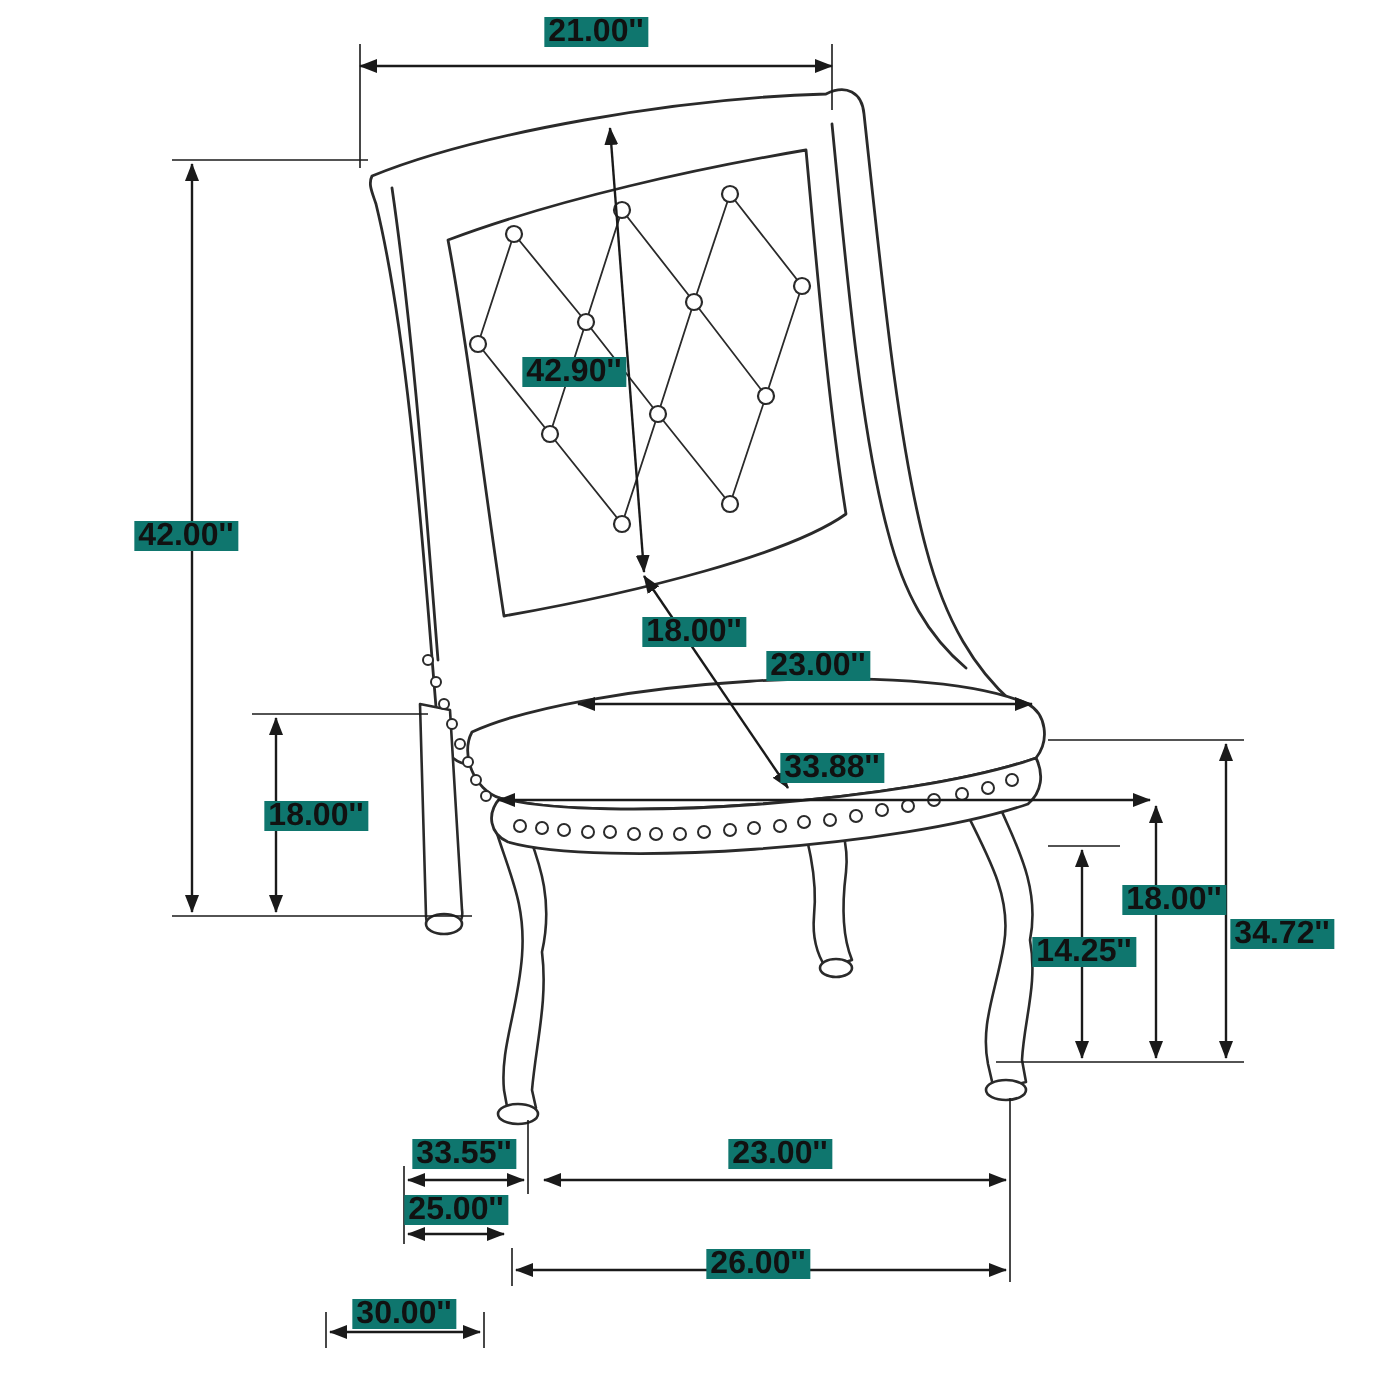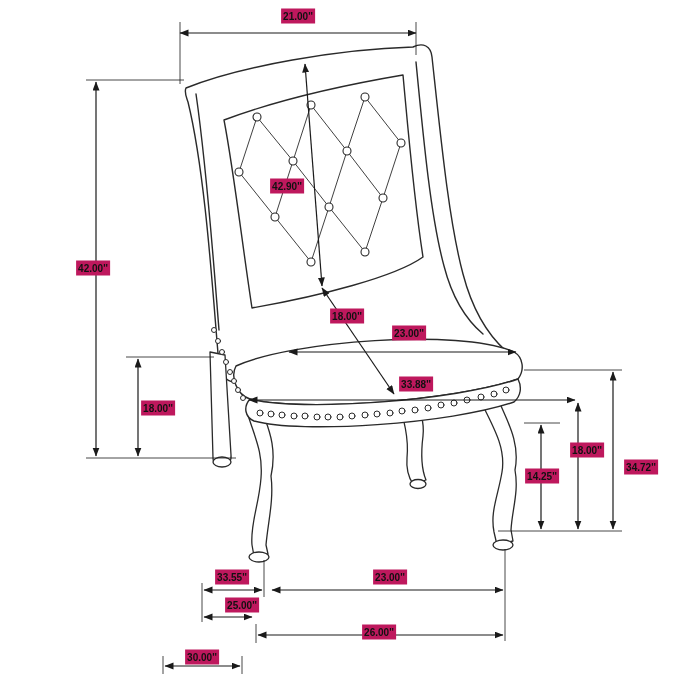--- a/index.html
+++ b/index.html
@@ -3,22 +3,22 @@
 <meta charset="utf-8">
 <style>
   html,body{margin:0;padding:0;background:#ffffff;}
   .stage{
     position:relative;width:700px;height:700px;background:#ffffff;
     font-family:"Liberation Sans",sans-serif;overflow:hidden;
   }
   .stage svg{position:absolute;left:0;top:0;}
   .dim-label{
     position:absolute;transform:translate(-50%,-50%);
-    font-weight:bold;font-size:10px;line-height:15px;color:#111;
-    background:#be185d;padding:0 2px;white-space:nowrap;
+    font-weight:bold;font-size:16px;line-height:15px;color:#111;
+    background:#0f766e;padding:0 2px;white-space:nowrap;
   }
   .thin{stroke:#1a1a1a;stroke-width:0.8;}
   .dim{stroke:#1a1a1a;stroke-width:1.2;}
 </style>
 </head>
 <body>
 
 <div class="stage">
 
   <svg width="700" height="700" viewBox="0 0 700 700">
@@ -173,16 +173,16 @@
   <div class="dim-label" style="left:287px;top:186px">42.90''</div>
   <div class="dim-label" style="left:347px;top:316px">18.00''</div>
   <div class="dim-label" style="left:409px;top:333px">23.00''</div>
   <div class="dim-label" style="left:416px;top:384px">33.88''</div>
   <div class="dim-label" style="left:158px;top:408px">18.00''</div>
   <div class="dim-label" style="left:542px;top:476px">14.25''</div>
   <div class="dim-label" style="left:587px;top:450px">18.00''</div>
   <div class="dim-label" style="left:641px;top:467px">34.72''</div>
   <div class="dim-label" style="left:232px;top:577px">33.55''</div>
   <div class="dim-label" style="left:390px;top:577px">23.00''</div>
-  <div class="dim-label" style="left:242px;top:605px">25.00''</div>
+  <div class="dim-label" style="left:228px;top:605px">25.00''</div>
   <div class="dim-label" style="left:379px;top:632px">26.00''</div>
   <div class="dim-label" style="left:202px;top:657px">30.00''</div>
 </div>
 
 </body></html>

